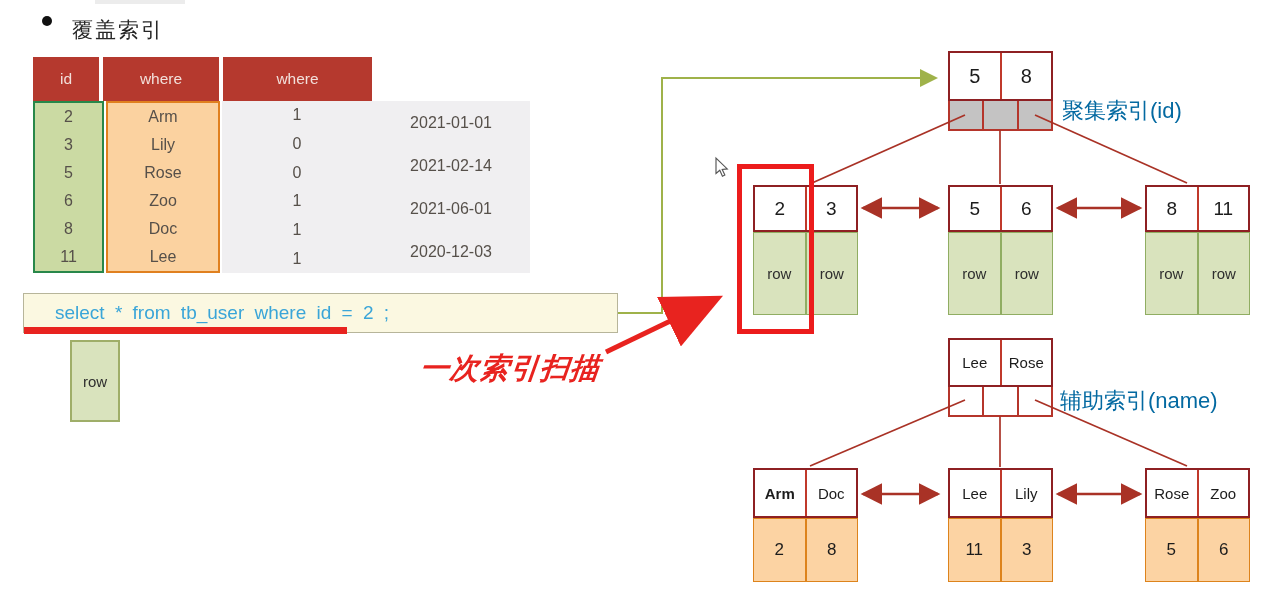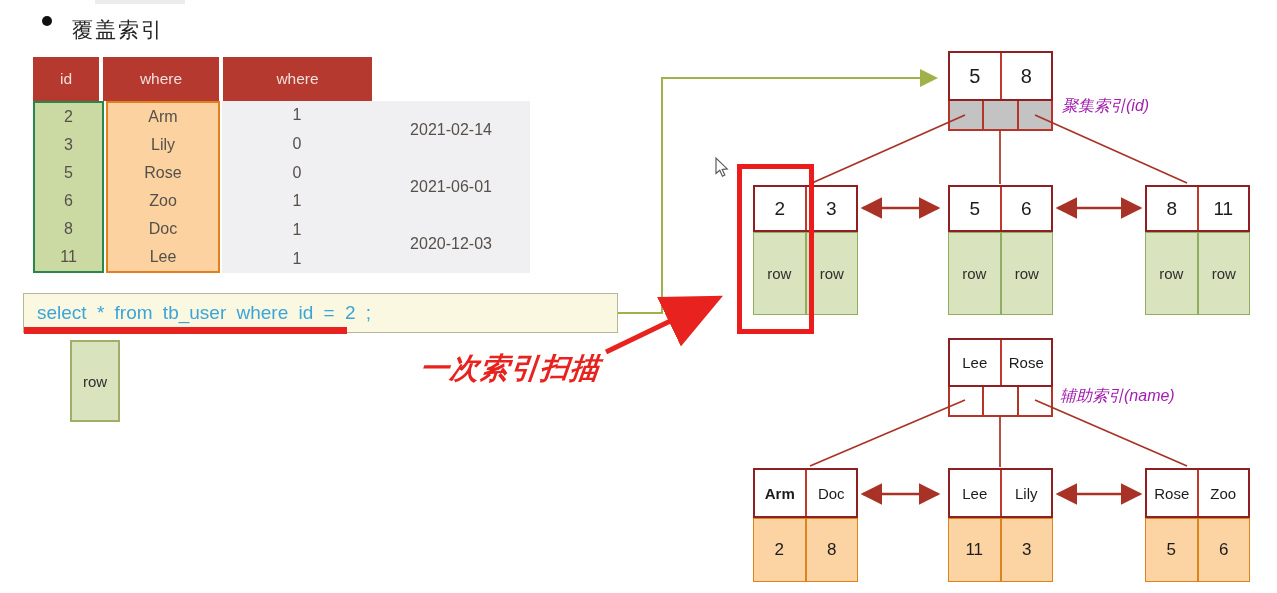--- a/index.html
+++ b/index.html
@@ -15,21 +15,21 @@
   .body-gray{position:absolute;left:222px;top:101px;width:308px;height:172px;background:#f0eff1;}
   .col{position:absolute;top:101px;height:172px;display:flex;flex-direction:column;box-sizing:border-box;}
   .col-green{left:33px;width:71px;background:#cbdaa3;border:2px solid #28874a;}
   .col-orange{left:106px;width:114px;background:#fbd2a0;border:2px solid #e0801f;}
   .col-gender{left:222px;width:150px;}
   .col-date{left:372px;width:158px;}
   .tcell{flex:1;display:flex;align-items:center;justify-content:center;font-size:16px;color:#56504a;}
 
   .sql-box{position:absolute;left:23px;top:293px;width:595px;height:40px;background:#fbf8e1;
            border:1px solid #b7b59a;box-sizing:border-box;display:flex;align-items:center;
-           padding-left:13px;font-size:19px;color:#3aa5d8;word-spacing:5px;}
+           padding-left:31px;font-size:19px;color:#3aa5d8;word-spacing:5px;}
   .sql-underline{position:absolute;left:24px;top:327px;width:323px;height:7px;background:#e8231f;}
   .row-box{position:absolute;left:70px;top:340px;width:50px;height:82px;background:#d9e3bd;
            border:2px solid #9fae69;box-sizing:border-box;display:flex;align-items:center;
            justify-content:center;font-size:15px;color:#2e2e2e;}
   .scan-label{position:absolute;left:420px;top:349px;font-size:29px;font-weight:bold;font-style:italic;
               color:#e8231f;transform:skewX(-6deg);letter-spacing:1px;z-index:8;}
 
   .node{position:absolute;width:105px;box-sizing:border-box;z-index:2;}
   .keys{display:flex;border:2px solid #8e2023;box-sizing:border-box;background:#fff;}
   .keys .key{flex:1;display:flex;align-items:center;justify-content:center;font-size:19px;color:#1c1c1c;
@@ -39,21 +39,21 @@
   .keys.small .key{font-size:15px;}
   .ptrs{display:flex;height:30px;border:2px solid #b5352b;border-top:none;box-sizing:border-box;}
   .ptrs .ptr{flex:1;border-right:2px solid #b5352b;background:#c4c3c3;}
   .ptrs .ptr:last-child{border-right:none;}
   .ptrs.white .ptr{background:#ffffff;}
   .vals{display:flex;box-sizing:border-box;}
   .vals .val{flex:1;display:flex;align-items:center;justify-content:center;box-sizing:border-box;}
   .val.green{background:#d9e3bd;border:1px solid #90ad62;font-size:15px;color:#2e2e2e;}
   .val.orange{background:#fcd3a3;border:1px solid #dd831c;font-size:17px;color:#1c1c1c;}
 
-  .index-label{position:absolute;font-size:16px;color:#a21caf;z-index:3;font-style:italic;}
+  .index-label{position:absolute;font-size:22px;color:#0369a1;z-index:3;}
   .highlight-rect{position:absolute;left:737px;top:164px;width:77px;height:170px;
                   border:5px solid #ec1c1c;box-sizing:border-box;z-index:9;}
   .overlay{position:absolute;left:0;top:0;z-index:7;pointer-events:none;}
 </style>
 </head>
 <body>
 
 <div class="canvas" id="canvas">
 
   <div class="top-strip"></div>
@@ -82,20 +82,21 @@
     </div>
   <div class="col col-gender" id="col-gender">
       <div class="tcell">1</div>
       <div class="tcell">0</div>
       <div class="tcell">0</div>
       <div class="tcell">1</div>
       <div class="tcell">1</div>
       <div class="tcell">1</div>
     </div>
   <div class="col col-date" id="col-date">
+      <div class="tcell">2021-01-01</div>
       <div class="tcell">2021-02-14</div>
       <div class="tcell">2021-06-01</div>
       <div class="tcell">2020-12-03</div>
     </div>
 
   <div class="sql-box">
     <span>select * from tb_user where id = 2 ;</span>
   </div>
   <div class="sql-underline"></div>
   <div class="row-box">

